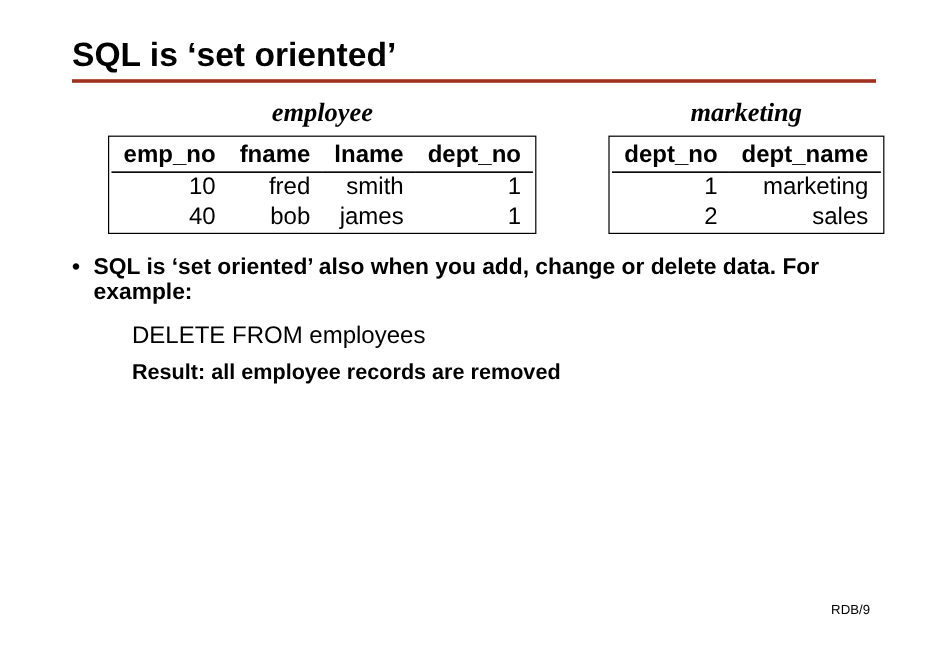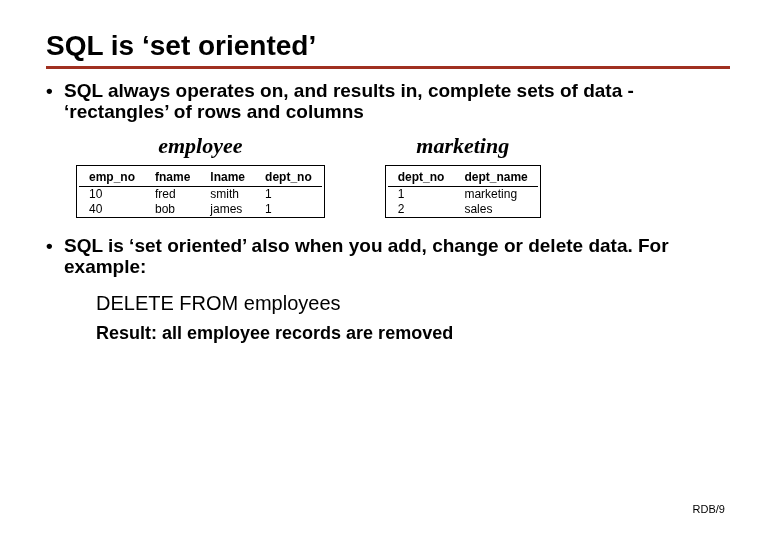--- a/index.html
+++ b/index.html
@@ -6,21 +6,21 @@
     margin: 0;
     padding: 0;
     width: 780px;
     height: 540px;
     font-family: Arial, Helvetica, sans-serif;
     background: #fff;
     color: #000;
     position: relative;
   }
   .slide {
-    padding: 30px 50px 0 46px;
+    padding: 30px 50px 0 60px;
   }
   .title {
     font-size: 28px;
     font-weight: bold;
     margin: 0 0 4px 0;
   }
   .title-rule {
     border: none;
     border-top: 3px solid #a03020;
     margin: 0 0 12px 0;
@@ -51,31 +51,31 @@
   }
   .tbl-caption {
     font-family: "Times New Roman", Times, serif;
     font-style: italic;
     font-size: 22px;
     font-weight: bold;
     margin-bottom: 6px;
   }
   table {
     border-collapse: collapse;
-    font-size: 12px;
+    font-size: 20px;
   }
   th {
     font-weight: bold;
     padding: 2px 10px;
     border-bottom: 1px solid #000;
     text-align: center;
   }
   td {
     padding: 0 10px;
-    text-align: left;
+    text-align: right;
     line-height: 1.25;
   }
   .tbl-outer {
     border: 1px solid #000;
     padding: 2px 2px 0 2px;
   }
   .example-block {
     margin: 14px 0 0 50px;
     font-size: 20px;
   }
@@ -96,21 +96,20 @@
     font-weight: normal;
   }
 </style>
 </head>
 <body>
 
 <div class="slide">
   <h1 class="title">SQL is ‘set oriented’</h1>
   <hr class="title-rule">
 
-  <div class="bullet">SQL always operates on, and results in, complete sets of data - ‘rectangles’ of rows and columns</div>
 
   <div class="tables-row">
     <div class="tbl-wrap">
       <div class="tbl-caption">employee</div>
       <div class="tbl-outer">
         <table>
           <thead>
             <tr>
               <th>emp_no</th>
               <th>fname</th>

